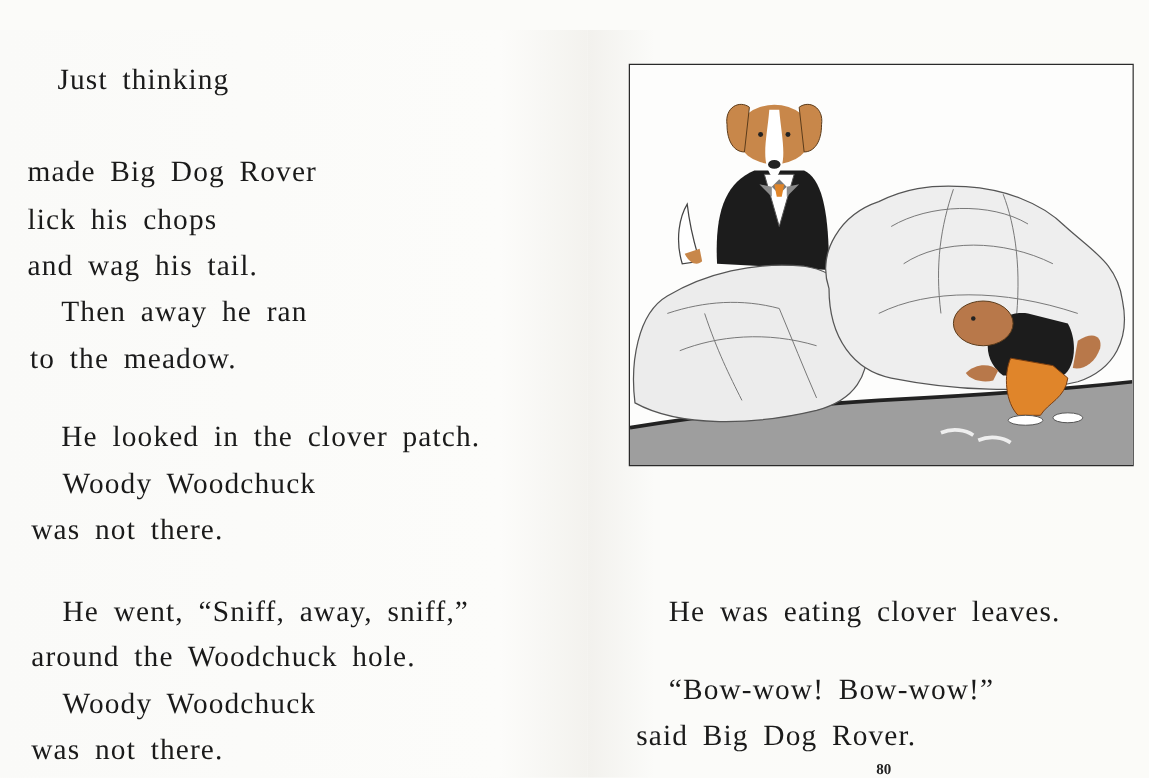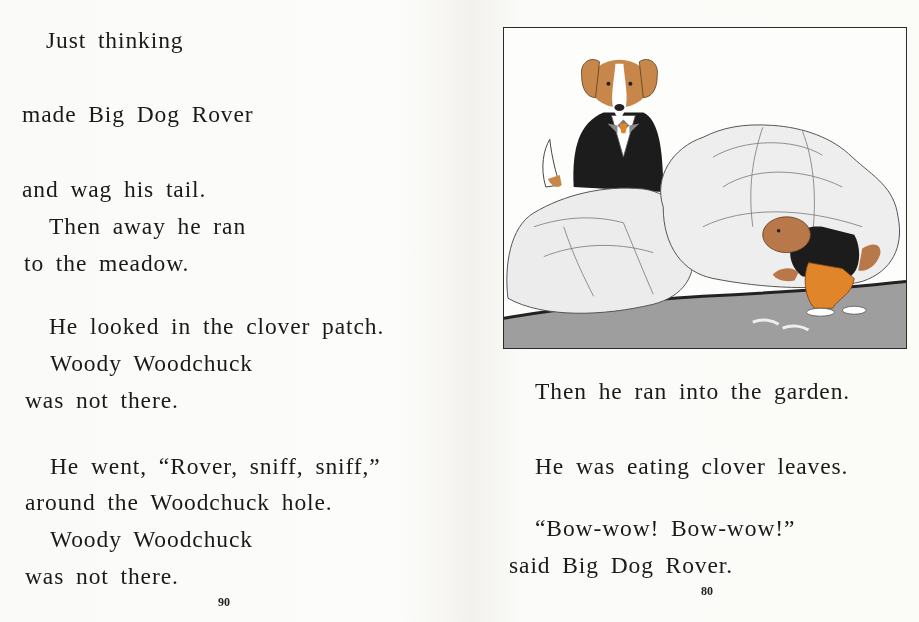--- a/index.html
+++ b/index.html
@@ -3,21 +3,21 @@
 <meta charset="utf-8">
 <style>
   html, body { margin: 0; padding: 0; }
   body {
     width: 919px; height: 622px; overflow: hidden;
     background: #fbfbf9;
     font-family: "DejaVu Serif", "Liberation Serif", serif;
     color: #1d1d1d;
     position: relative;
   }
-  .spread { position: absolute; inset: 0; }
+  .spread { position: absolute; inset: 0; margin-top: 24px; }
   .page { position: absolute; top: 0; height: 622px; }
   .page-left { left: 0; width: 470px; background: linear-gradient(to right, #fafaf8 0%, #fcfcfa 85%, #f3f2ee 100%); }
   .page-right { left: 470px; width: 449px; background: linear-gradient(to right, #f2f1ed 0%, #fbfbf9 12%, #fbfbf8 100%); }
   .line {
     position: absolute;
     font-family: "Liberation Serif", "DejaVu Serif", serif;
     font-size: 23.5px;
     letter-spacing: 0.9px;
     word-spacing: 5px;
     white-space: nowrap;
@@ -41,29 +41,30 @@
   .illustration svg { display: block; width: 100%; height: 100%; }
 </style>
 </head>
 <body>
 
 <div class="spread">
 
   <div class="page page-left">
     <div class="line" style="left:46px;top:29px">Just thinking</div>
     <div class="line" style="left:22px;top:103px">made Big Dog Rover</div>
+    <div class="line" style="left:22px;top:141px">lick his chops</div>
     <div class="line" style="left:22px;top:178px">and wag his tail.</div>
     <div class="line" style="left:24px;top:252px">to the meadow.</div>
     <div class="line" style="left:49px;top:215px">Then away he ran</div>
 
     <div class="line" style="left:49px;top:315px">He looked in the clover patch.</div>
     <div class="line" style="left:50px;top:352px">Woody Woodchuck</div>
     <div class="line" style="left:25px;top:389px">was not there.</div>
 
-    <div class="line" style="left:50px;top:455px">He went, “Rover, sniff, sniff,”</div>
+    <div class="line" style="left:50px;top:455px">He went, “Sniff, away, sniff,”</div>
     <div class="line" style="left:25px;top:491px">around the Woodchuck hole.</div>
     <div class="line" style="left:50px;top:528px">Woody Woodchuck</div>
     <div class="line" style="left:25px;top:565px">was not there.</div>
 
     <div class="pagenum" style="left:218px;top:595px">90</div>
   </div>
 
   <div class="page page-right"></div>
 
   <div class="illustration">
@@ -104,19 +105,18 @@
       <ellipse cx="318" cy="286" rx="14" ry="4" fill="#fff" stroke="#555" stroke-width="0.8"></ellipse>
       <ellipse cx="352" cy="284" rx="12" ry="4" fill="#fff" stroke="#555" stroke-width="0.8"></ellipse>
       <ellipse cx="284" cy="208" rx="24" ry="18" fill="#b8784a" stroke="#5a3a1a" stroke-width="0.8"></ellipse>
       <circle cx="276" cy="204" r="1.8" fill="#222"></circle>
       <path d="M270,248 C278,240 290,240 296,246 L292,254 C284,256 274,254 270,248 Z" fill="#b8784a"></path>
 
       <path d="M250,296 C260,292 270,294 276,298 M280,302 C290,298 300,300 306,304" stroke="#eee" stroke-width="3" fill="none"></path>
     </svg>
   </div>
 
-  <div class="line" style="left:535px;top:380px">Then he ran into the garden.</div>
   <div class="line" style="left:535px;top:455px">He was eating clover leaves.</div>
   <div class="line" style="left:509px;top:554px">said Big Dog Rover.</div>
   <div class="line" style="left:535px;top:517px">“Bow-wow!  Bow-wow!”</div>
 
   <div class="pagenum" style="left:701px;top:584px">80</div>
 </div>
 
 </body></html>

